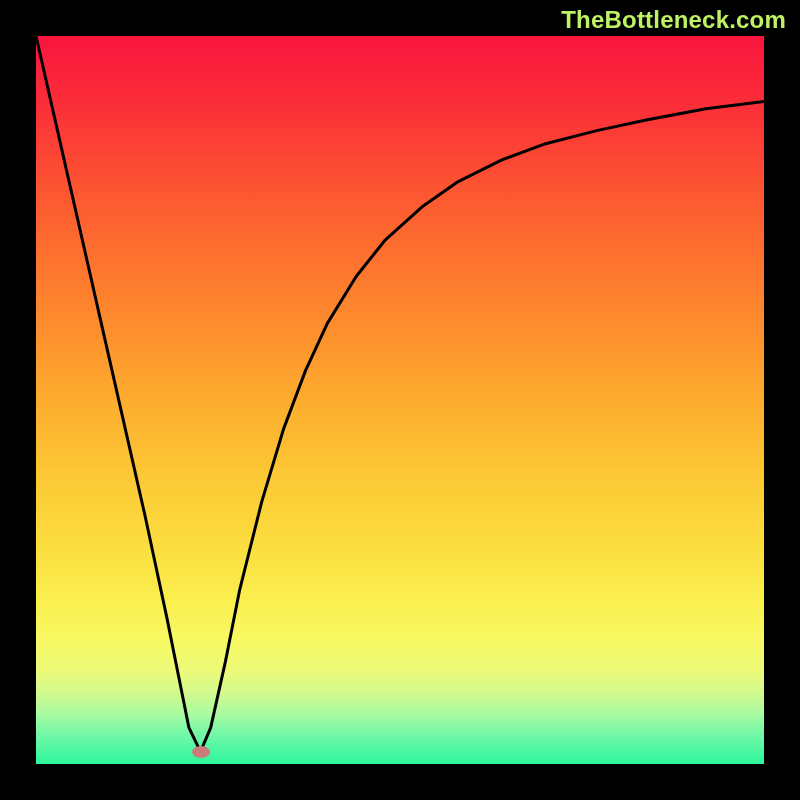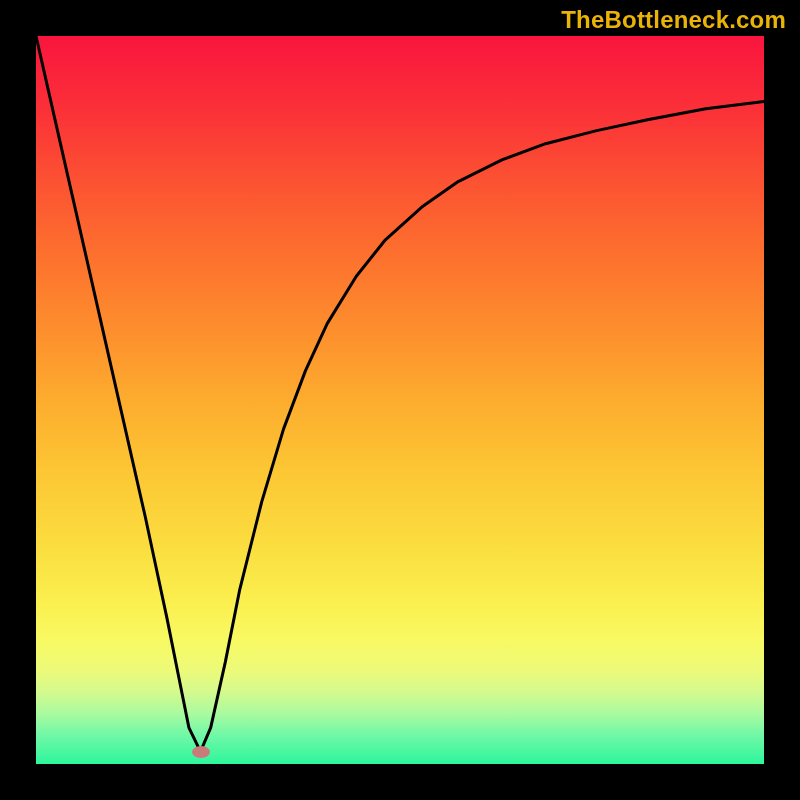--- a/index.html
+++ b/index.html
@@ -29,21 +29,21 @@
     width: 100%;
     height: 100%;
   }
   .watermark {
     position: absolute;
     top: 6px;
     right: 14px;
     font-family: Arial, Helvetica, sans-serif;
     font-size: 24px;
     font-weight: 600;
-    color: #eab308;
+    color: #bef264;
     letter-spacing: 0.2px;
   }
   .curve-layer {
     position: absolute;
     left: 0;
     top: 0;
     width: 100%;
     height: 100%;
   }
   .marker {

